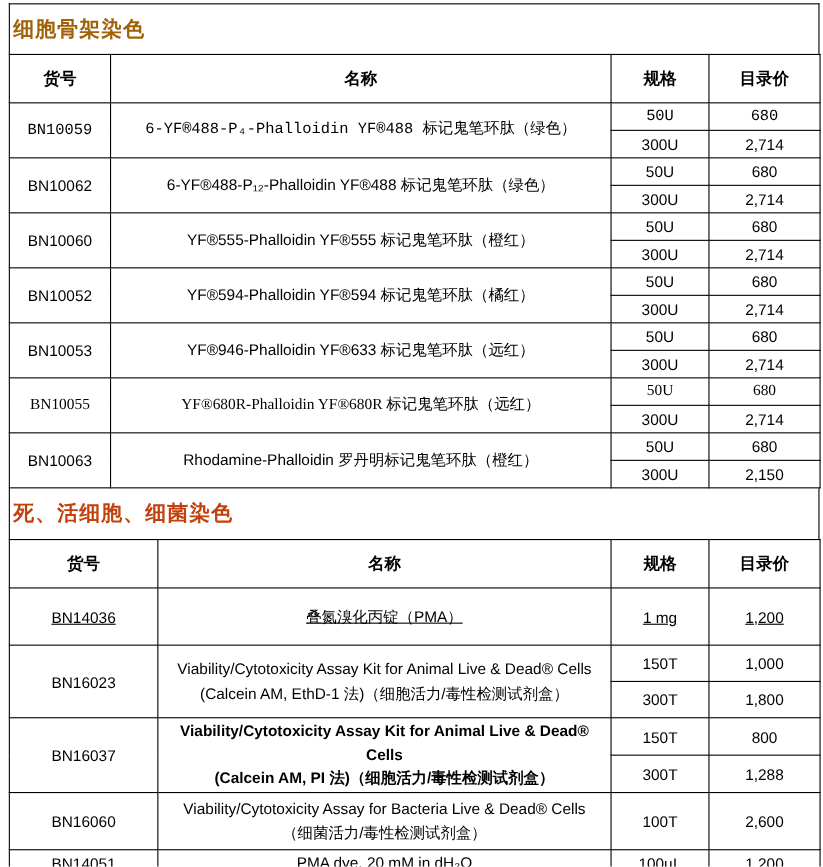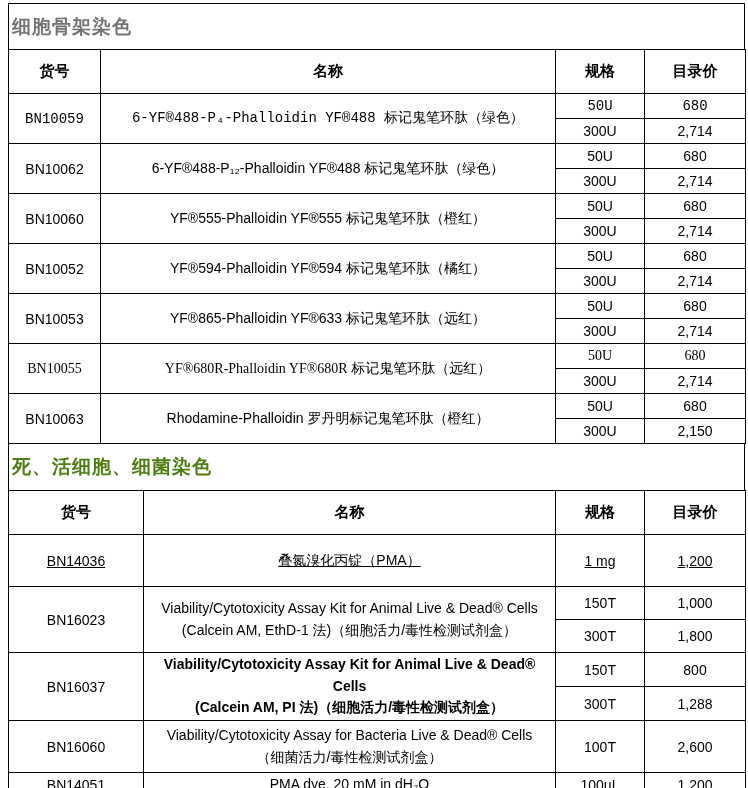--- a/index.html
+++ b/index.html
@@ -26,21 +26,21 @@
   table.catalog thead th{font-weight:bold;font-size:15px;}
   td.name-cell{white-space:pre-line;line-height:1.55;}
   td.name-cell.bold{font-weight:bold;}
 </style>
 </head>
 <body>
 
 <div class="doc">
   <div class="sheet">
 
-    <div class="section-title" style="color: #737373;">细胞骨架染色</div>
+    <div class="section-title" style="color: #a16207;">细胞骨架染色</div>
 
     <table class="catalog">
       <colgroup>
         <col style="width:92px">
           <col style="width:455px">
           <col style="width:89px">
           <col style="width:101px">
       </colgroup>
       <thead>
         <tr>
@@ -86,21 +86,21 @@
             <td class="name-cell" rowspan="2">YF®594-Phalloidin YF®594 标记鬼笔环肽（橘红）</td>
             <td class="spec-cell">50U</td>
             <td class="price-cell">680</td>
           </tr>
           <tr style="height: 25px;">
             <td class="spec-cell">300U</td>
             <td class="price-cell">2,714</td>
           </tr>
           <tr style="height: 25px;">
             <td class="catalog-cell" rowspan="2">BN10053</td>
-            <td class="name-cell" rowspan="2">YF®865-Phalloidin YF®633 标记鬼笔环肽（远红）</td>
+            <td class="name-cell" rowspan="2">YF®946-Phalloidin YF®633 标记鬼笔环肽（远红）</td>
             <td class="spec-cell">50U</td>
             <td class="price-cell">680</td>
           </tr>
           <tr style="height: 25px;">
             <td class="spec-cell">300U</td>
             <td class="price-cell">2,714</td>
           </tr>
           <tr style="height: 25px; font-family: Liberation Serif, serif;">
             <td class="catalog-cell" rowspan="2">BN10055</td>
             <td class="name-cell" rowspan="2">YF®680R-Phalloidin YF®680R 标记鬼笔环肽（远红）</td>
@@ -117,21 +117,21 @@
             <td class="spec-cell">50U</td>
             <td class="price-cell">680</td>
           </tr>
           <tr style="height: 25px;">
             <td class="spec-cell">300U</td>
             <td class="price-cell">2,150</td>
           </tr>
         </tbody>
     </table>
 
-    <div class="section-title mid" style="color: #4d7c0f;">死、活细胞、细菌染色</div>
+    <div class="section-title mid" style="color: #c2410c;">死、活细胞、细菌染色</div>
 
     <table class="catalog">
       <colgroup>
         <col style="width:135px">
           <col style="width:412px">
           <col style="width:89px">
           <col style="width:101px">
       </colgroup>
       <thead>
         <tr>

